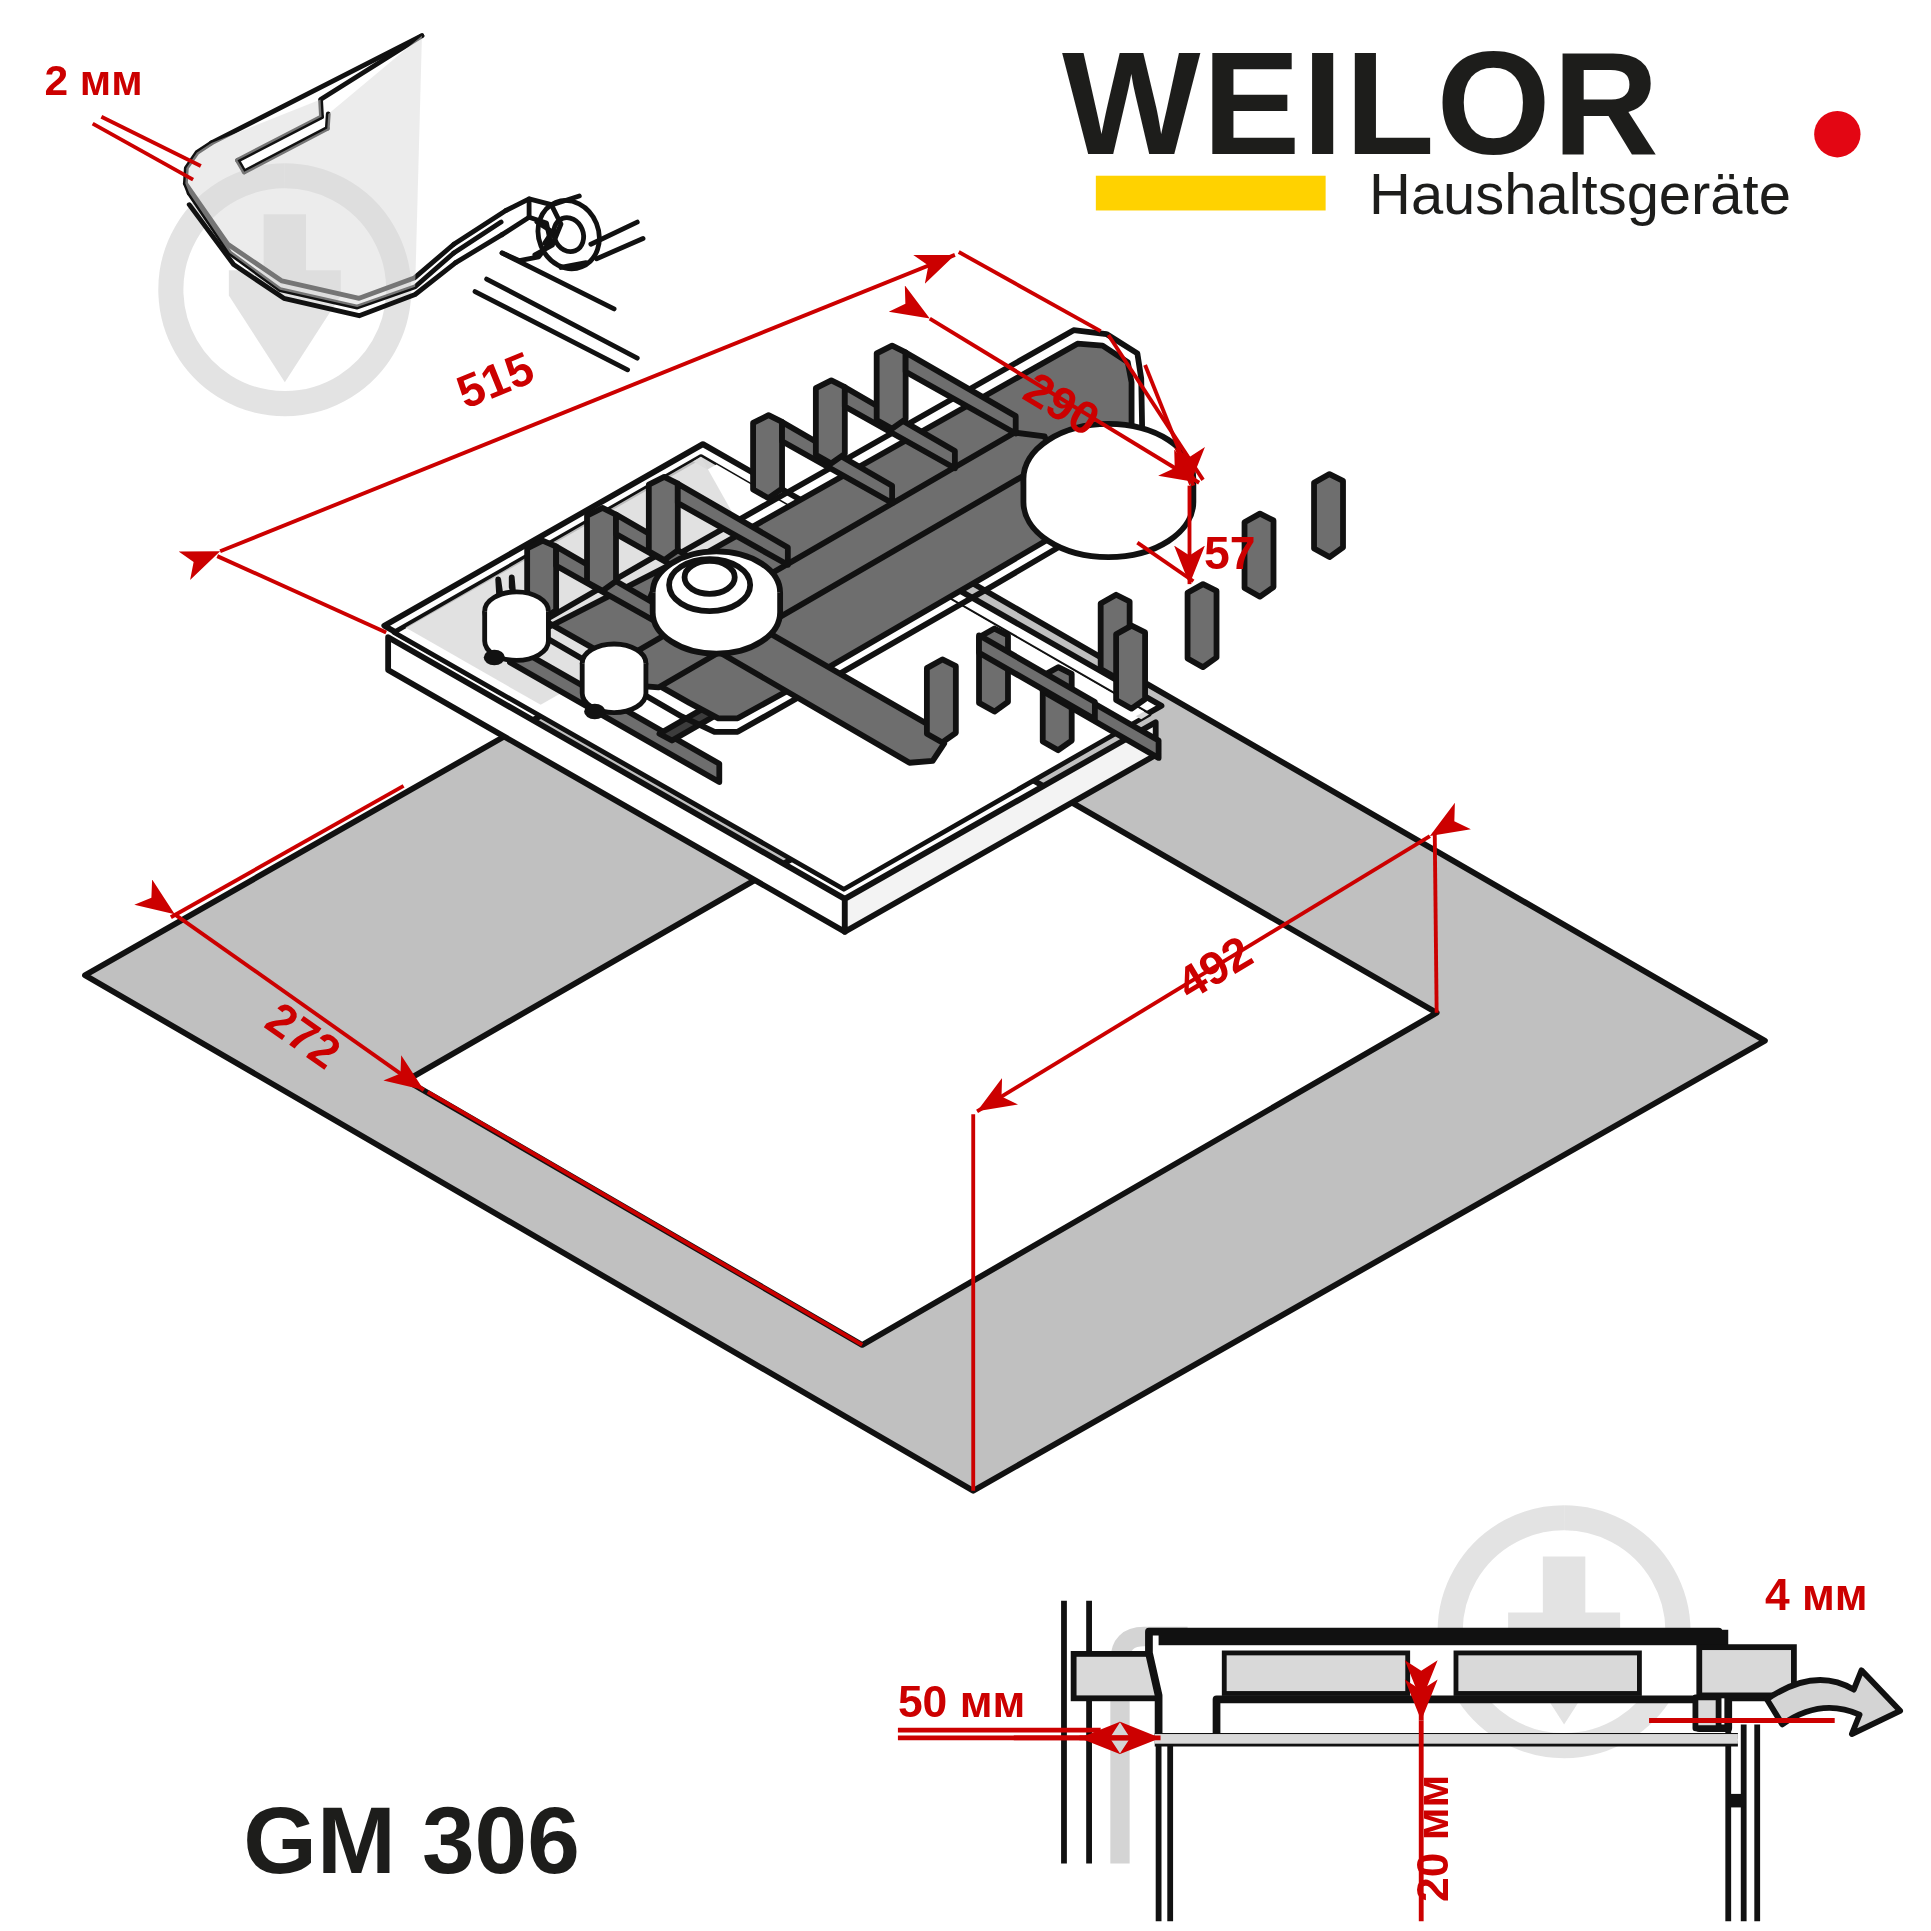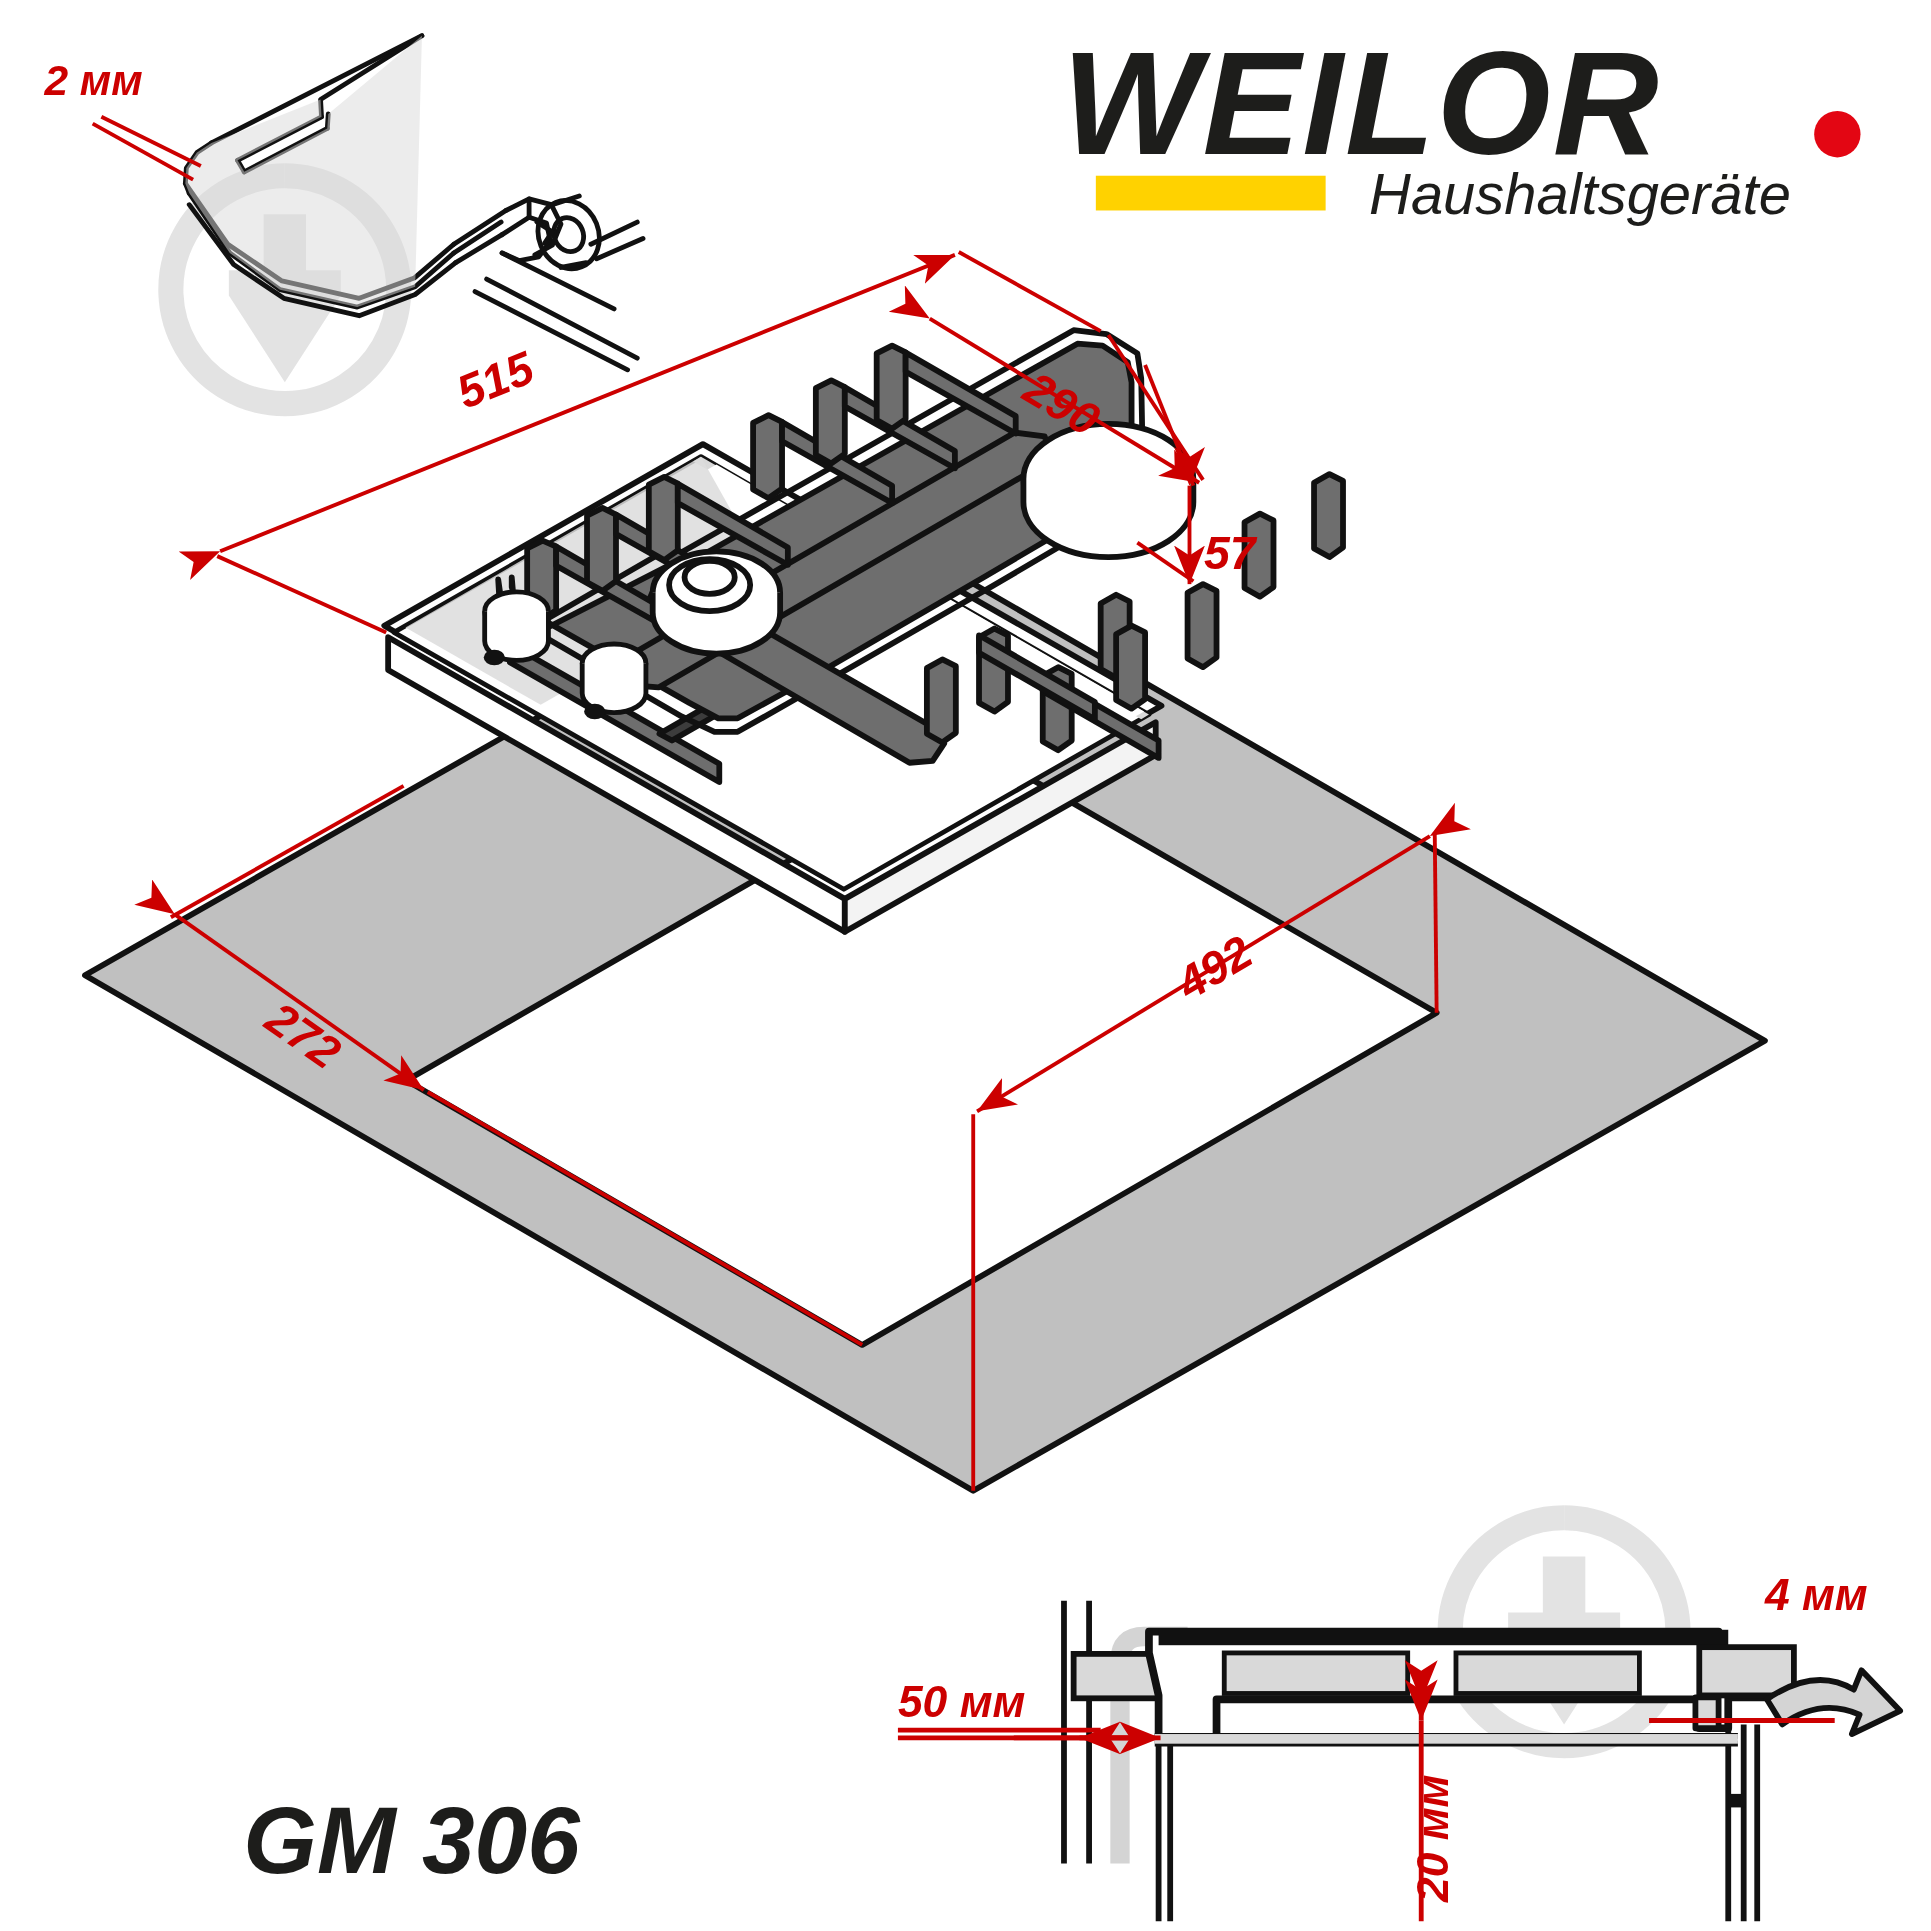--- a/index.html
+++ b/index.html
@@ -1,21 +1,21 @@
 <!DOCTYPE html>
 <html><head>
 <meta charset="utf-8">
 <style>
   html,body{margin:0;padding:0;background:#ffffff;}
   body{
     width:1931px;height:1931px;overflow:hidden;position:relative;
     font-family:"Liberation Sans","DejaVu Sans",sans-serif;
     color:#1a1a1a;
   }
-  #sheet{position:absolute;inset:0;width:1931px;height:1931px;font-style:italic;}
+  #sheet{position:absolute;inset:0;width:1931px;height:1931px;}
   svg{display:block;}
 </style>
 </head>
 <body>
 
 <div id="sheet">
 <svg width="1931" height="1931" viewBox="0 0 2000 2000" xmlns="http://www.w3.org/2000/svg">
 
   <defs>
     <marker id="ar" markerWidth="12" markerHeight="12" refX="10" refY="4" orient="auto" markerUnits="strokeWidth">

